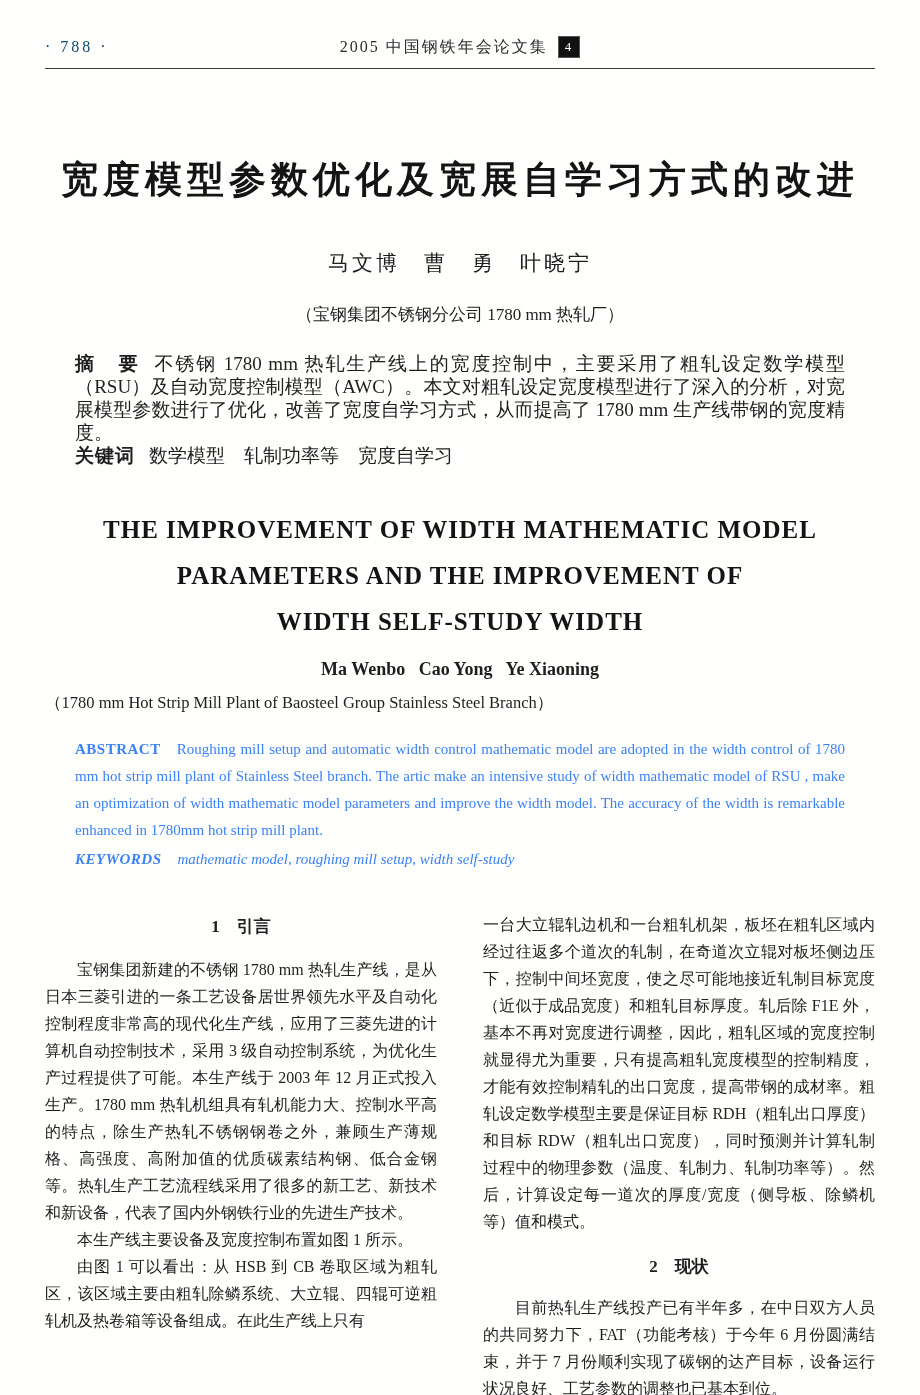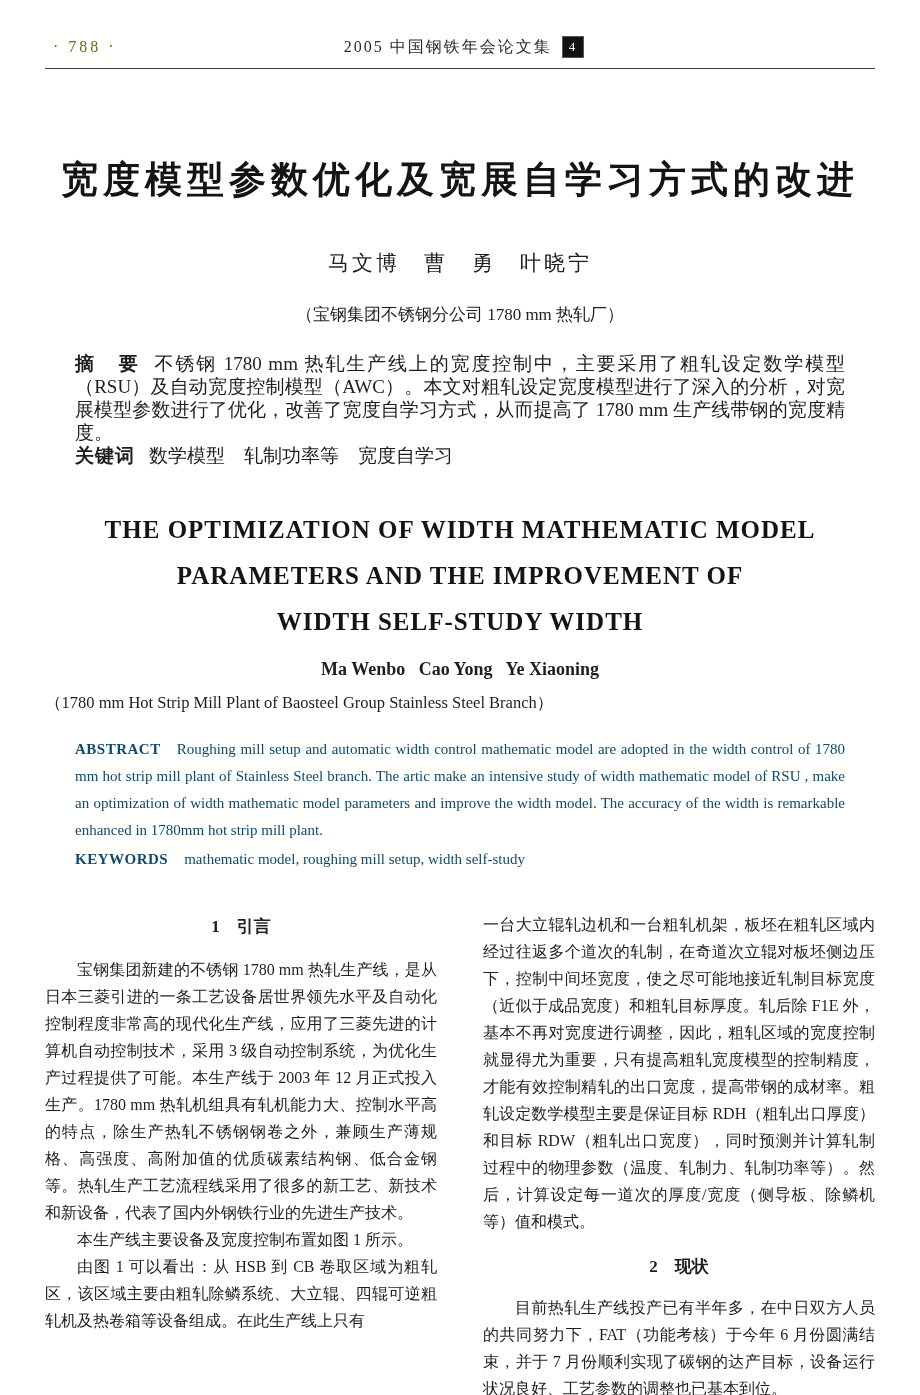--- a/index.html
+++ b/index.html
@@ -21,22 +21,21 @@
   }
   
   .running-head {
     display: flex;
     align-items: baseline;
     font-size: 16px;
   }
   .running-head .left {
     width: 140px;
     letter-spacing: 3px;
-    color: #4d7c0f;
-    margin-left: 8px;
+    color: #0c4a6e;
   }
   .running-head .center {
     flex: 1;
     text-align: center;
     letter-spacing: 2px;
     color: #2b2b2b;
   }
   .badge {
     display: inline-block;
     background: #111;
@@ -105,25 +104,25 @@
   .affil-en {
     margin-top: 12px;
     font-size: 16.5px;
   }
   
   .abstract-en-block {
     margin: 22px 30px 0 30px;
     font-size: 15px;
     line-height: 27px;
     text-align: justify;
-    color: #0c4a6e;
+    color: #3b82f6;
   }
   .abstract-en-block p { margin: 0; }
   .abstract-en-block b { margin-right: 16px; letter-spacing: 0.5px; }
-  .abstract-en-block .kw { margin-top: 2px; }
+  .abstract-en-block .kw { margin-top: 2px; font-style: italic; }
   
   .columns {
     display: flex;
     gap: 46px;
     margin-top: 38px;
     font-size: 16px;
     line-height: 27px;
     text-align: justify;
   }
   .col { flex: 1; min-width: 0; }
@@ -153,21 +152,21 @@
   <h1 class="title-cn">宽度模型参数优化及宽展自学习方式的改进</h1>
   <div class="authors-cn">马文博　曹　勇　叶晓宁</div>
   <div class="affil-cn">（宝钢集团不锈钢分公司 1780 mm 热轧厂）</div>
 
   <div class="abstract-cn-block">
     <p><b>摘　要</b><span>不锈钢 1780 mm 热轧生产线上的宽度控制中，主要采用了粗轧设定数学模型（RSU）及自动宽度控制模型（AWC）。本文对粗轧设定宽度模型进行了深入的分析，对宽展模型参数进行了优化，改善了宽度自学习方式，从而提高了 1780 mm 生产线带钢的宽度精度。</span></p>
     <p><b>关键词</b><span>数学模型　轧制功率等　宽度自学习</span></p>
   </div>
 
   <div class="title-en">
-    <div>THE OPTIMIZATION OF WIDTH MATHEMATIC MODEL</div>
+    <div>THE IMPROVEMENT OF WIDTH MATHEMATIC MODEL</div>
     <div>PARAMETERS AND THE IMPROVEMENT OF</div>
     <div>WIDTH SELF-STUDY WIDTH</div>
   </div>
   <div class="authors-en">Ma Wenbo   Cao Yong   Ye Xiaoning</div>
   <div class="affil-en">（1780 mm Hot Strip Mill Plant of Baosteel Group Stainless Steel Branch）</div>
 
   <div class="abstract-en-block">
     <p><b>ABSTRACT</b><span>Roughing mill setup and automatic width control mathematic model are adopted in the width control of 1780 mm hot strip mill plant of Stainless Steel branch. The artic make an intensive study of width mathematic model of RSU , make an optimization of width mathematic model parameters and improve the width model. The accuracy of the width is remarkable enhanced in 1780mm hot strip mill plant.</span></p>
     <p class="kw"><b>KEYWORDS</b><span>mathematic model, roughing mill setup, width self-study</span></p>
   </div>

